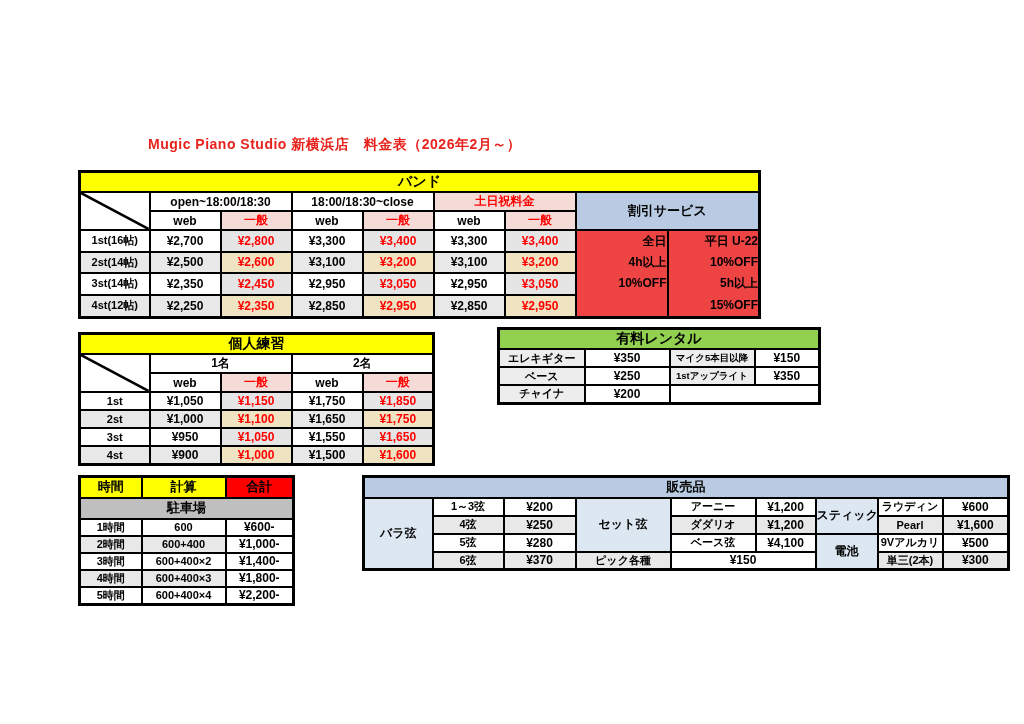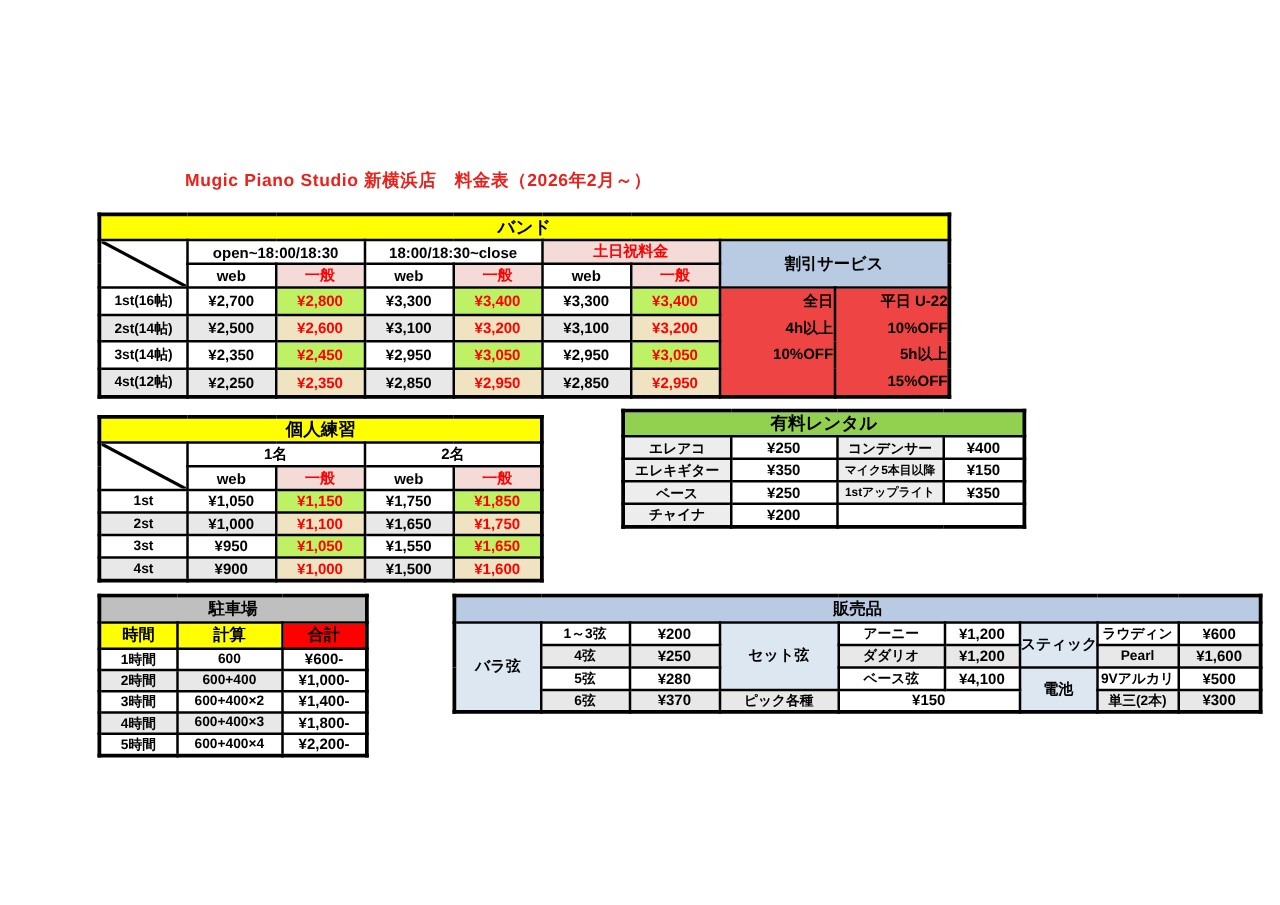--- a/index.html
+++ b/index.html
@@ -11,21 +11,21 @@
   table.tbl td{border:2px solid #000;padding:0;overflow:hidden;white-space:nowrap;vertical-align:middle;}
   .yhead{background:#ffff00;font-size:14px;}
   .ghead{background:#92d050;font-size:14px;}
   .bhead{background:#b8cbe2;font-size:13px;}
   .grayhead{background:#bfbfbf;font-size:13px;}
   .redbg{background:#ff0000;}
   .pink{background:#f5dbd7;}
   .redtx{color:#ff0000;}
   .lblcol{font-size:11px;}
   tr.evenr td.web,tr.evenr td.lblcol{background:#e8e8e8;}
-  tr.oddr td.gen{background:#bef264;margin-top:14px;}
+  tr.oddr td.gen{background:#e5e5e5;margin-top:14px;}
   tr.evenr td.gen{background:#efe3c1;}
   .disc{background:#ef4444;vertical-align:top;font-size:12px;text-align:right;}
   .dline{height:21.2px;line-height:21.2px;}
   .diagcell{position:relative;}
   .diagcell svg{position:absolute;left:0;top:0;width:100%;height:100%;display:block;}
   .glbl{background:#ededed;font-size:11px;}
   .tiny{font-size:9.5px;}
   .bluecell{background:#dde7f2;font-size:12px;}
   .itm{font-size:11px;}
   tr.evenr td.itm,tr.evenr td.val{background:#e8e8e8;}
@@ -191,26 +191,20 @@
       <col style="width:86px">
         <col style="width:85px">
         <col style="width:85px">
         <col style="width:65px">
     </colgroup>
     <tbody>
       <tr style="height:20px">
         <td colspan="4" class="ghead">有料レンタル</td>
       </tr>
       <tr style="height:18px">
-        <td class="glbl">エレアコ</td>
-        <td>¥250</td>
-        <td class="glbl">コンデンサー</td>
-        <td>¥400</td>
-      </tr>
-      <tr style="height:18px">
         <td class="glbl">エレキギター</td>
         <td>¥350</td>
         <td class="glbl tiny">マイク5本目以降</td>
         <td>¥150</td>
       </tr>
       <tr style="height:18px">
         <td class="glbl">ベース</td>
         <td>¥250</td>
         <td class="glbl tiny">1stアップライト</td>
         <td>¥350</td>
@@ -223,26 +217,26 @@
   </table>
 
   <table class="tbl" style="left:78px;top:475px;width:214px;">
     <colgroup>
       <col style="width:62px">
         <col style="width:84px">
         <col style="width:68px">
     </colgroup>
     <tbody>
       <tr style="height:21px">
-        <td colspan="3" class="grayhead">駐車場</td>
-      </tr>
-      <tr style="height:21px">
         <td class="pkhead">時間</td>
         <td class="pkhead">計算</td>
         <td class="redbg" style="font-size:13px">合計</td>
+      </tr>
+      <tr style="height:21px">
+        <td colspan="3" class="grayhead">駐車場</td>
       </tr>
       <tr class="oddr" style="height:17px">
         <td class="pk">1時間</td>
         <td class="pk">600</td>
         <td class="sum">¥600-</td>
       </tr>
       <tr class="evenr" style="height:17px">
         <td class="pk">2時間</td>
         <td class="pk">600+400</td>
         <td class="sum">¥1,000-</td>

